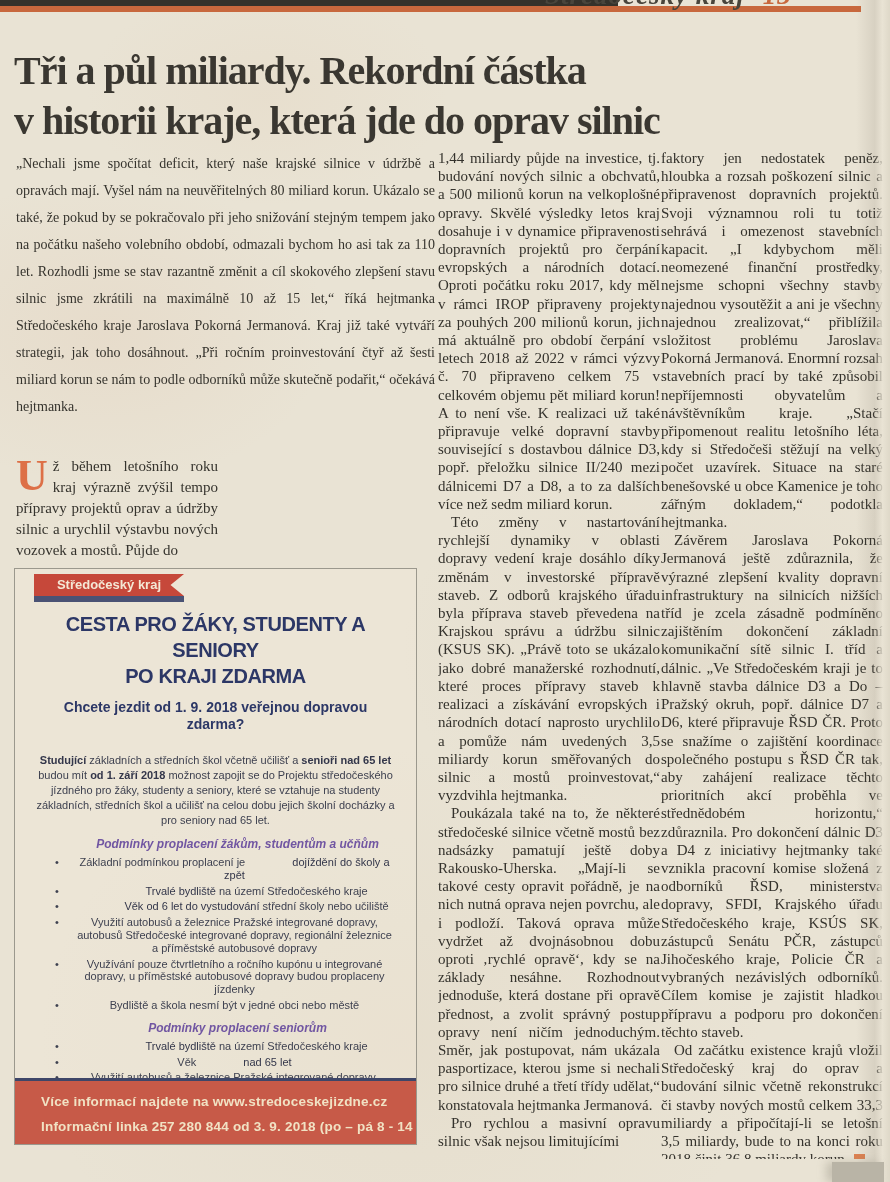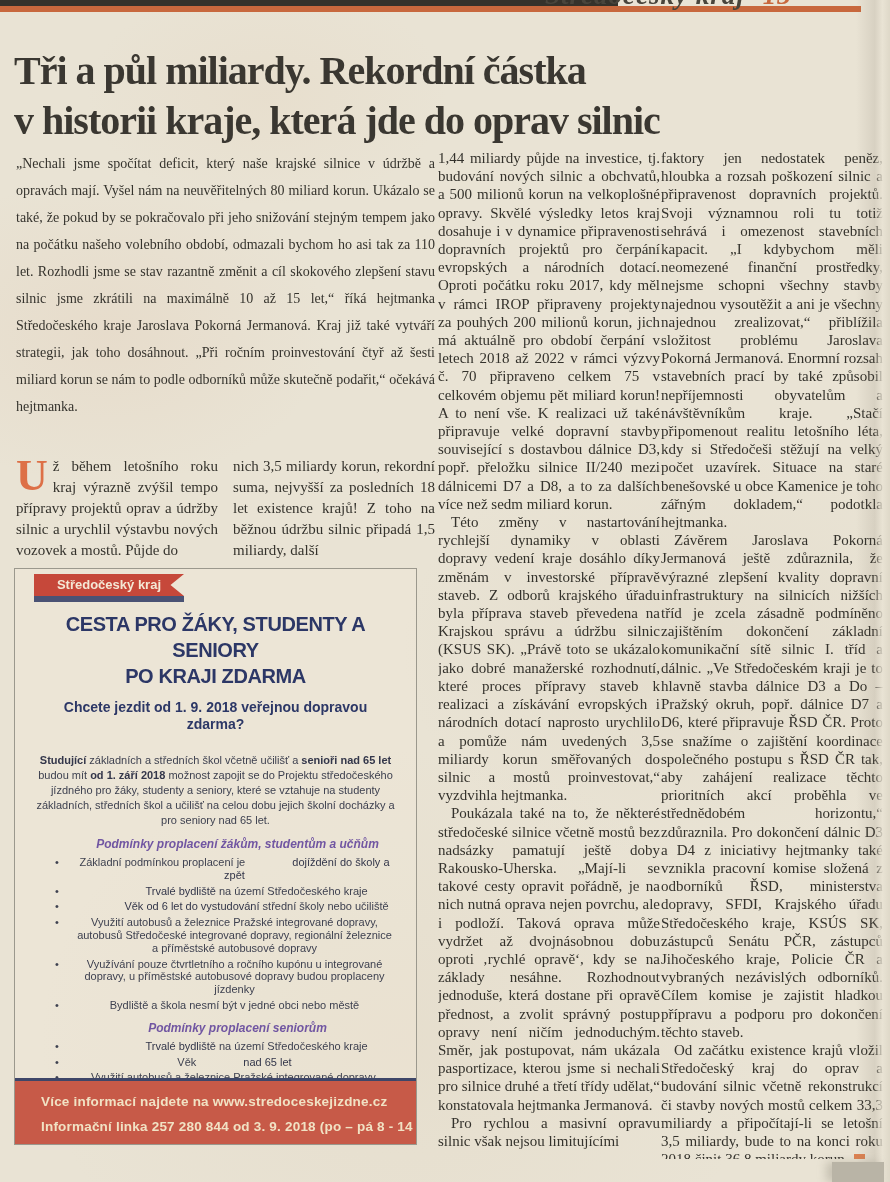--- a/index.html
+++ b/index.html
@@ -78,21 +78,20 @@
   <div>Tři a půl miliardy. Rekordní částka</div>
   <div>v historii kraje, která jde do oprav silnic</div>
 </div>
 
 <div class="lead">„Nechali jsme spočítat deficit, který naše krajské silnice v údržbě a opravách mají. Vyšel nám na neuvěřitelných 80 miliard korun.  Ukázalo se také, že pokud by se pokračovalo při jeho snižování stejným tempem jako na počátku našeho volebního období, odmazali bychom ho asi tak za 110 let. Rozhodli jsme se stav razantně změnit a cíl skokového zlepšení stavu silnic jsme zkrátili na maximálně 10 až 15 let,“ říká hejtmanka Středočeského kraje Jaroslava Pokorná Jermanová. Kraj již také vytváří strategii, jak toho dosáhnout. „Při ročním proinvestování čtyř až šesti miliard korun se nám to podle odborníků může skutečně podařit,“ očekává hejtmanka.</div>
 
 <div class="subcols">
   <div class="subcol">
     <span class="dropcap">U</span><span>ž během letošního roku kraj výrazně zvýšil tempo přípravy projektů oprav a údržby silnic a urychlil výstavbu nových vozovek a mostů. Půjde do</span>
   </div>
-  <div class="subcol">nich 3,5 miliardy korun, rekordní suma, nejvyšší za posledních 18 let existence krajů! Z toho na běžnou údržbu silnic připadá 1,5 miliardy, další</div>
 </div>
 
 <div class="newscol col2">
   <p>1,44 miliardy půjde na investice, tj. budování nových silnic a obchvatů, a 500 milionů korun na velkoplošné opravy. Skvělé výsledky letos kraj dosahuje i v dynamice připravenosti dopravních projektů pro čerpání evropských a národních dotací. Oproti počátku roku 2017, kdy měl v rámci IROP připraveny projekty za pouhých 200 milionů korun, jich má aktuálně pro období čerpání v letech 2018 až 2022 v rámci výzvy č. 70 připraveno celkem 75 v celkovém objemu pět miliard korun! A to není vše. K realizaci už také připravuje velké dopravní stavby související s dostavbou dálnice D3, popř. přeložku silnice II/240 mezi dálnicemi D7 a D8, a to za dalších více než sedm miliard korun.</p>
   <p class="ind">Této změny v nastartování rychlejší dynamiky v oblasti dopravy vedení kraje dosáhlo díky změnám v investorské přípravě staveb. Z odborů krajského úřadu byla příprava staveb převedena na Krajskou správu a údržbu silnic (KSUS SK). „Právě toto se ukázalo jako dobré manažerské rozhodnutí, které proces přípravy staveb k realizaci a získávání evropských i národních dotací naprosto urychlilo a pomůže nám uvedených 3,5 miliardy korun směřovaných do silnic a mostů proinvestovat,“ vyzdvihla hejtmanka.</p>
   <p class="ind">Poukázala také na to, že některé středočeské silnice včetně mostů bez nadsázky pamatují ještě doby Rakousko-Uherska. „Mají-li se takové cesty opravit pořádně, je na nich nutná oprava nejen povrchu, ale i podloží. Taková oprava může vydržet až dvojnásobnou dobu oproti ‚rychlé opravě‘, kdy se na základy nesáhne. Rozhodnout jednoduše, která dostane při opravě přednost, a zvolit správný postup opravy není ničím jednoduchým. Směr, jak postupovat, nám ukázala pasportizace, kterou jsme si nechali pro silnice druhé a třetí třídy udělat,“ konstatovala hejtmanka Jermanová.</p>
   <p class="ind">Pro rychlou a masivní opravu silnic však nejsou limitujícími</p>
 </div>
 
 <div class="newscol col3">

